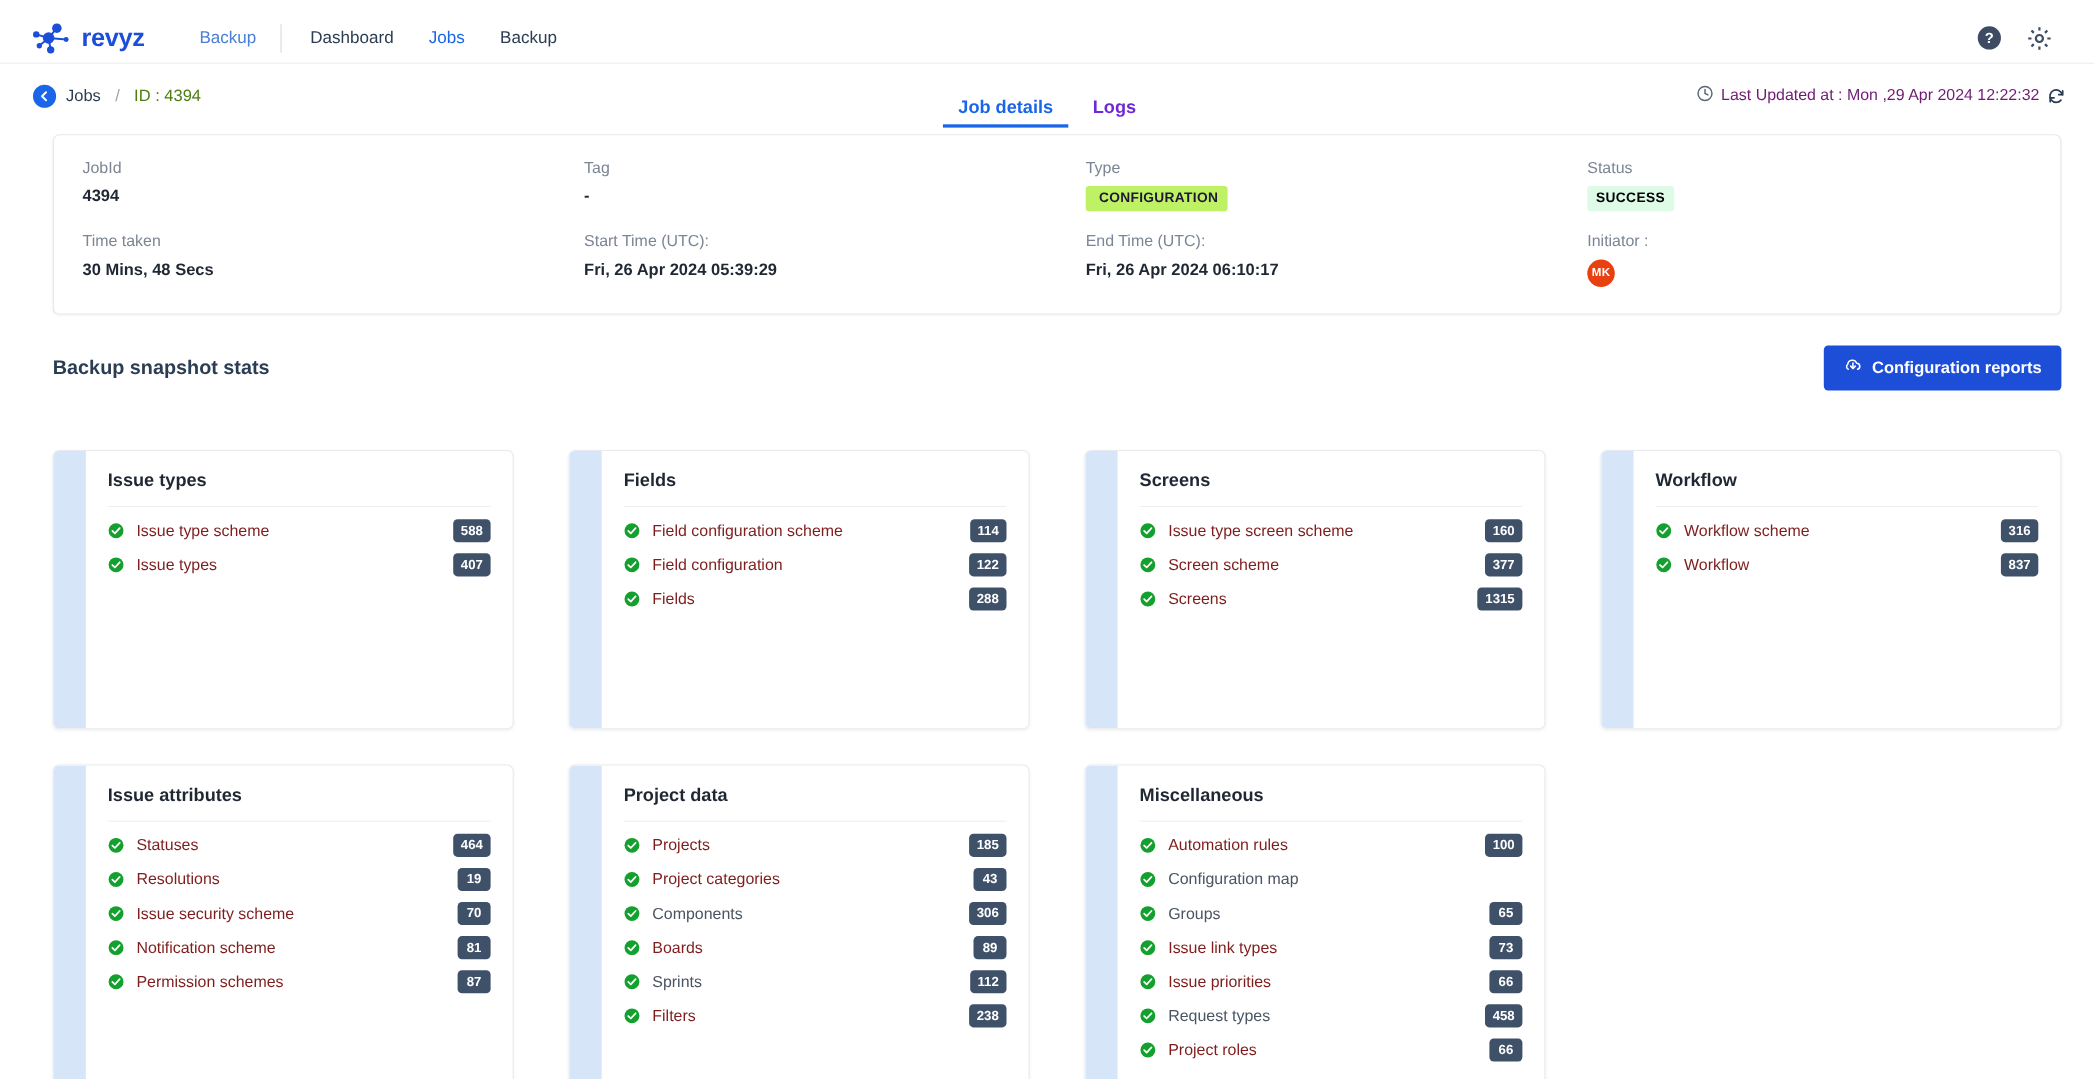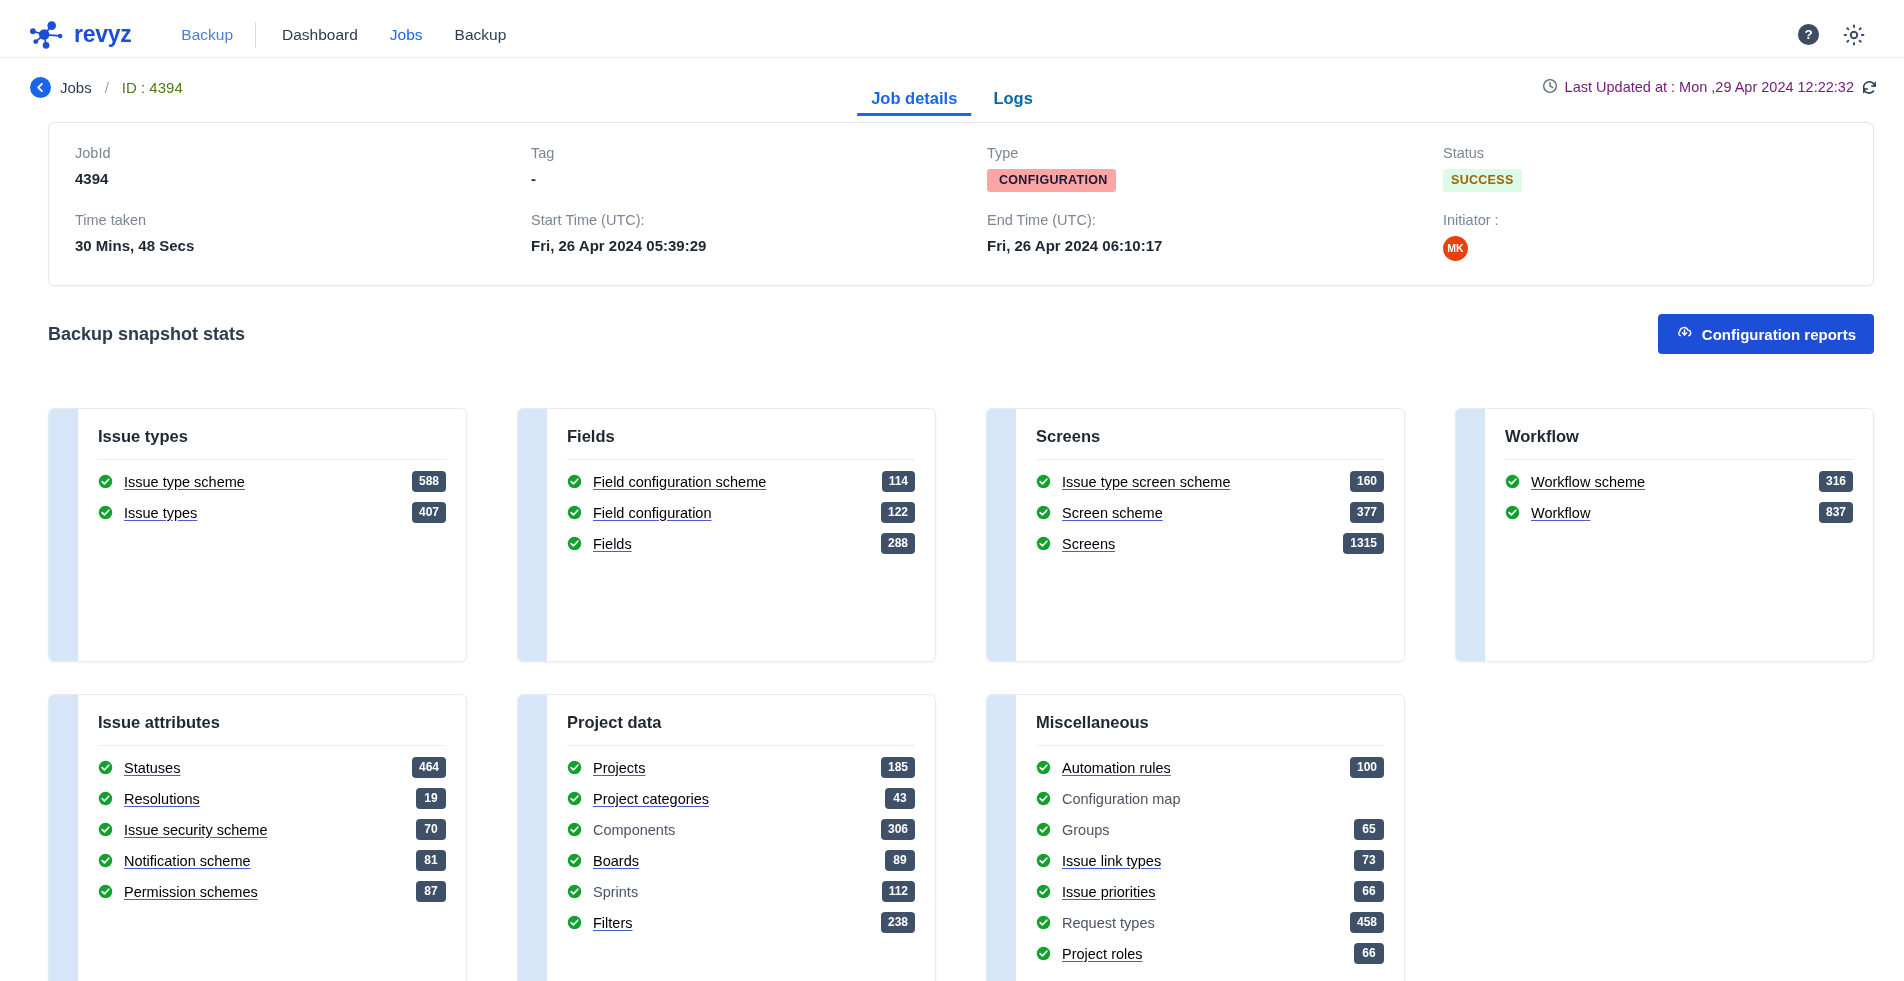--- a/index.html
+++ b/index.html
@@ -97,21 +97,21 @@
     left: 50%;
     transform: translateX(-50%);
     display: flex;
     align-items: flex-end;
     height: 58px;
     gap: 8px;
   }
   .tab {
     font-size: 16.5px;
     font-weight: bold;
-    color: #0369a1;
+    color: #6d28d9;
     padding: 0 14px 10px 14px;
     cursor: pointer;
     position: relative;
     line-height: 1;
   }
   .tab.active { color: #1a66e8; }
   .tab.active::after {
     content: "";
     position: absolute;
     left: 0; right: 0; bottom: 0;
@@ -158,22 +158,22 @@
     min-height: 22px;
   }
   .pill {
     display: inline-block;
     font-size: 12.5px;
     font-weight: bold;
     letter-spacing: 0.3px;
     padding: 3px 8px;
     border-radius: 3px;
   }
-  .pill-type { background: #fca5a5; color: #1d1635; padding-left: 12px; }
-  .pill-status { background: #ddfbe7; color: #a16207; text-align: right; }
+  .pill-type { background: #bef264; color: #1d1635; padding-left: 12px; }
+  .pill-status { background: #ddfbe7; color: #000000; text-align: right; }
   .avatar {
     width: 25px; height: 25px;
     border-radius: 50%;
     background: #e8400f;
     color: #fff;
     font-size: 10.5px;
     font-weight: bold;
     display: flex; align-items: center; justify-content: center;
     letter-spacing: 0.2px;
   }
@@ -250,22 +250,21 @@
     height: 31px;
     gap: 11px;
   }
   .check-icon { flex: 0 0 15px; display: flex; align-items: center; }
   .stat-label {
     font-size: 14.5px;
     color: #4a5463;
     white-space: nowrap;
   }
   .stat-label.link {
-    color: #000000;
-    text-decoration: underline;
+    color: #7f1d1d;
     text-decoration-color: #4a5bd4;
     text-underline-offset: 2px;
     cursor: pointer;
   }
   .badge {
     margin-left: auto;
     background: #3f5069;
     color: #ffffff;
     font-size: 12px;
     font-weight: bold;

